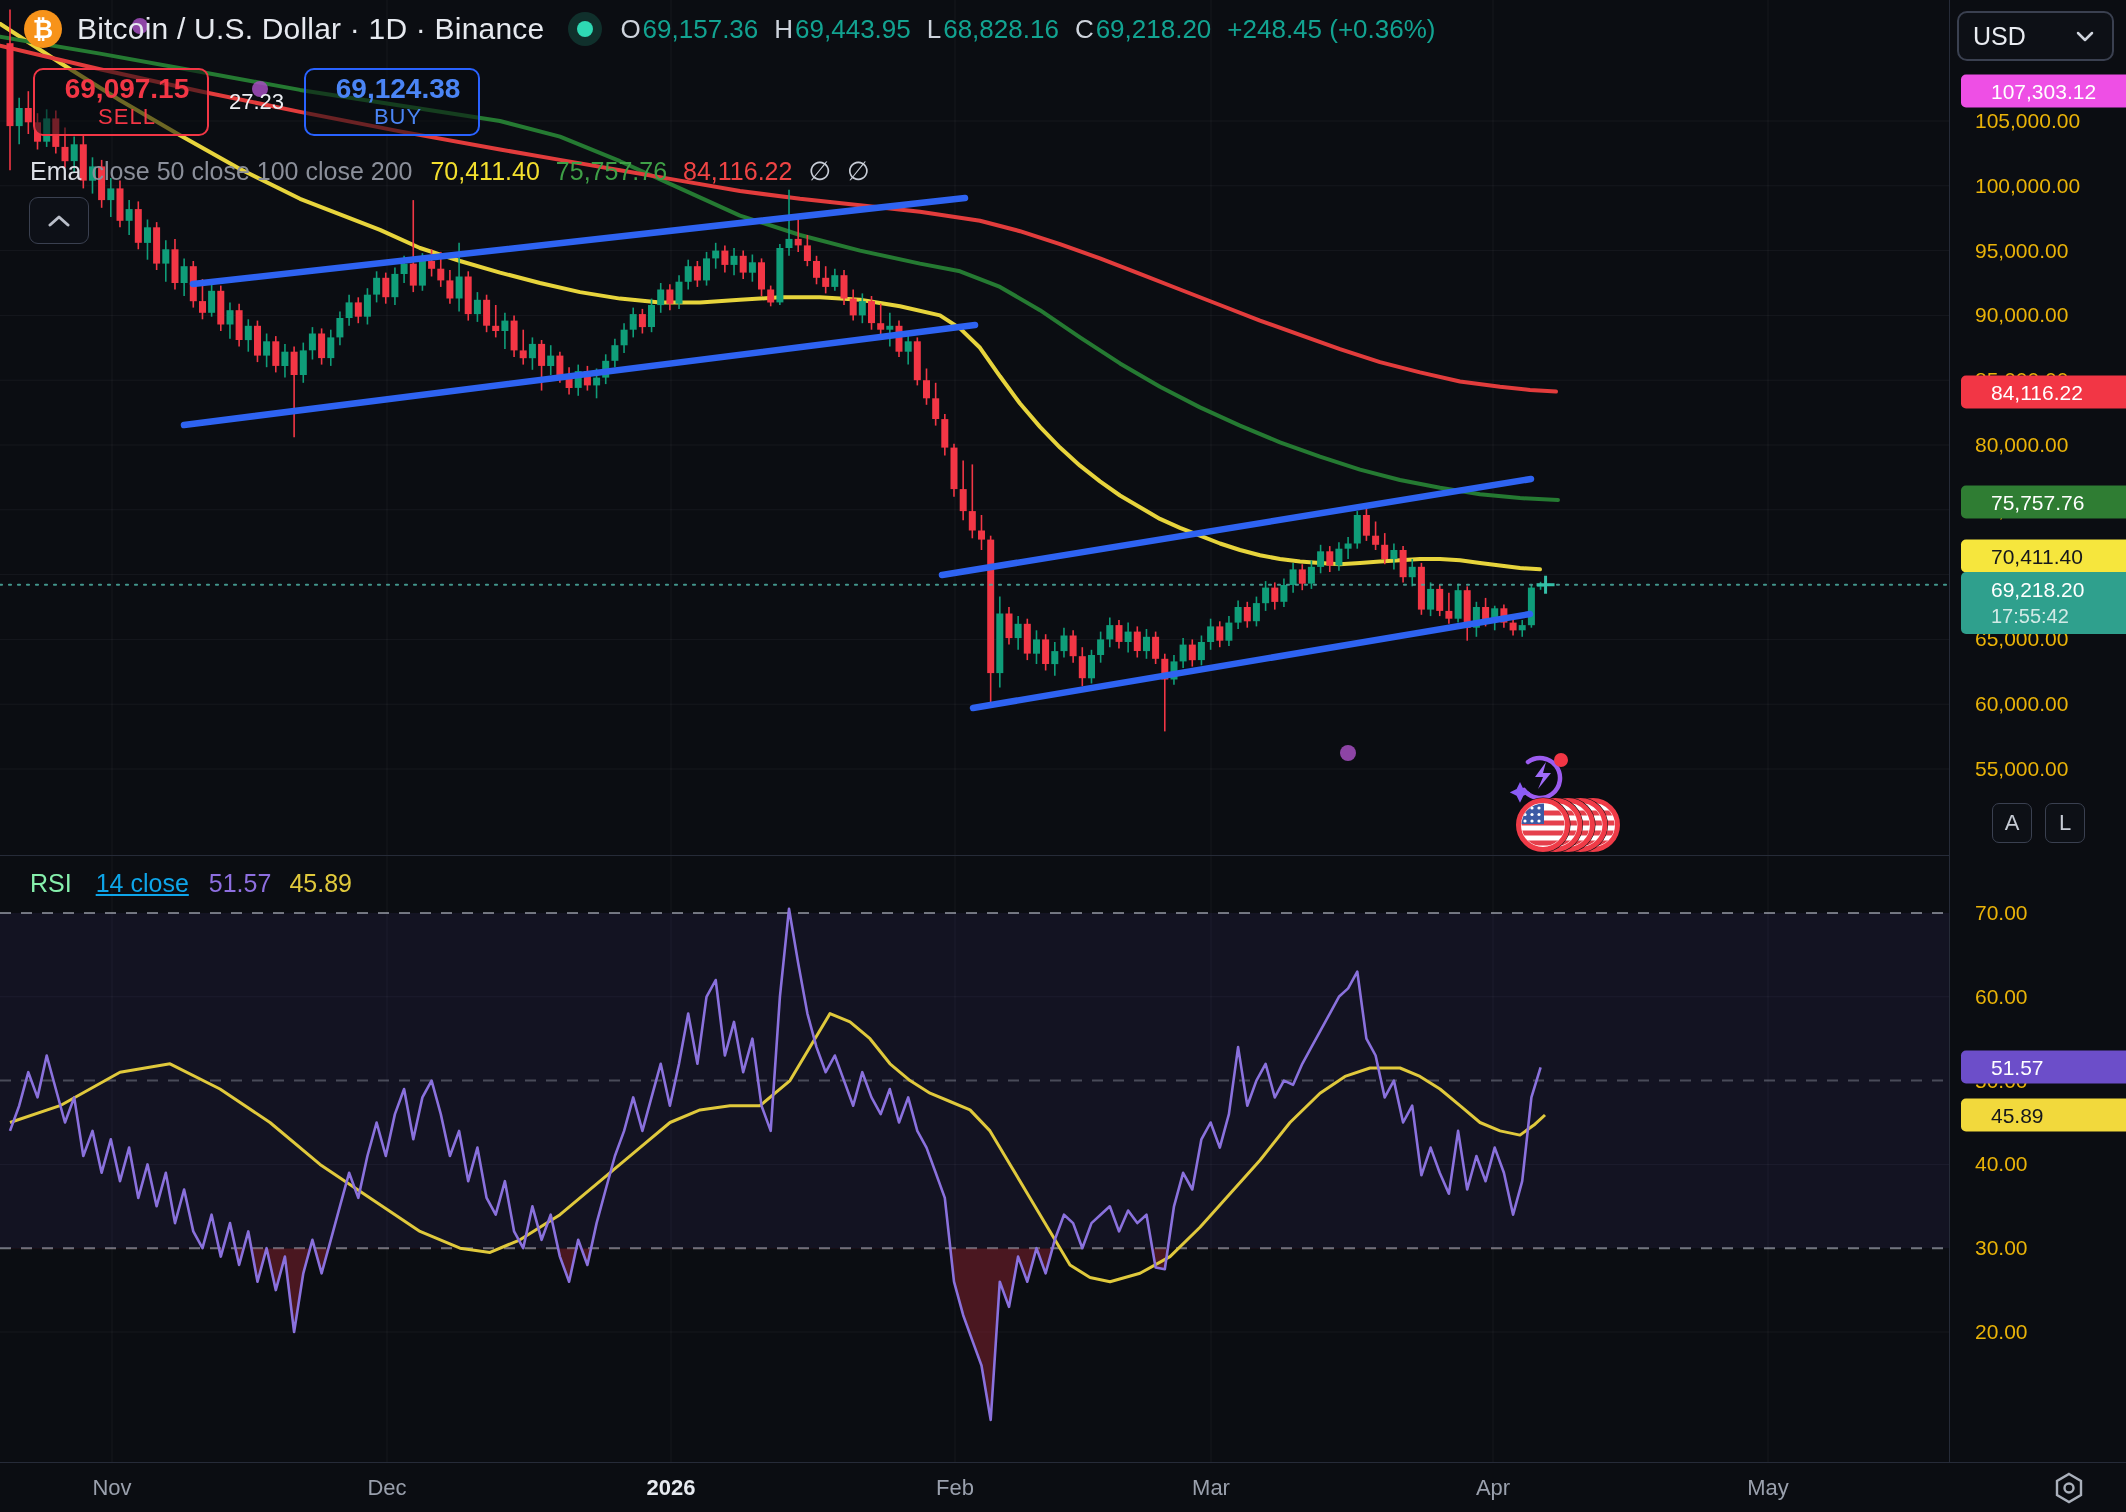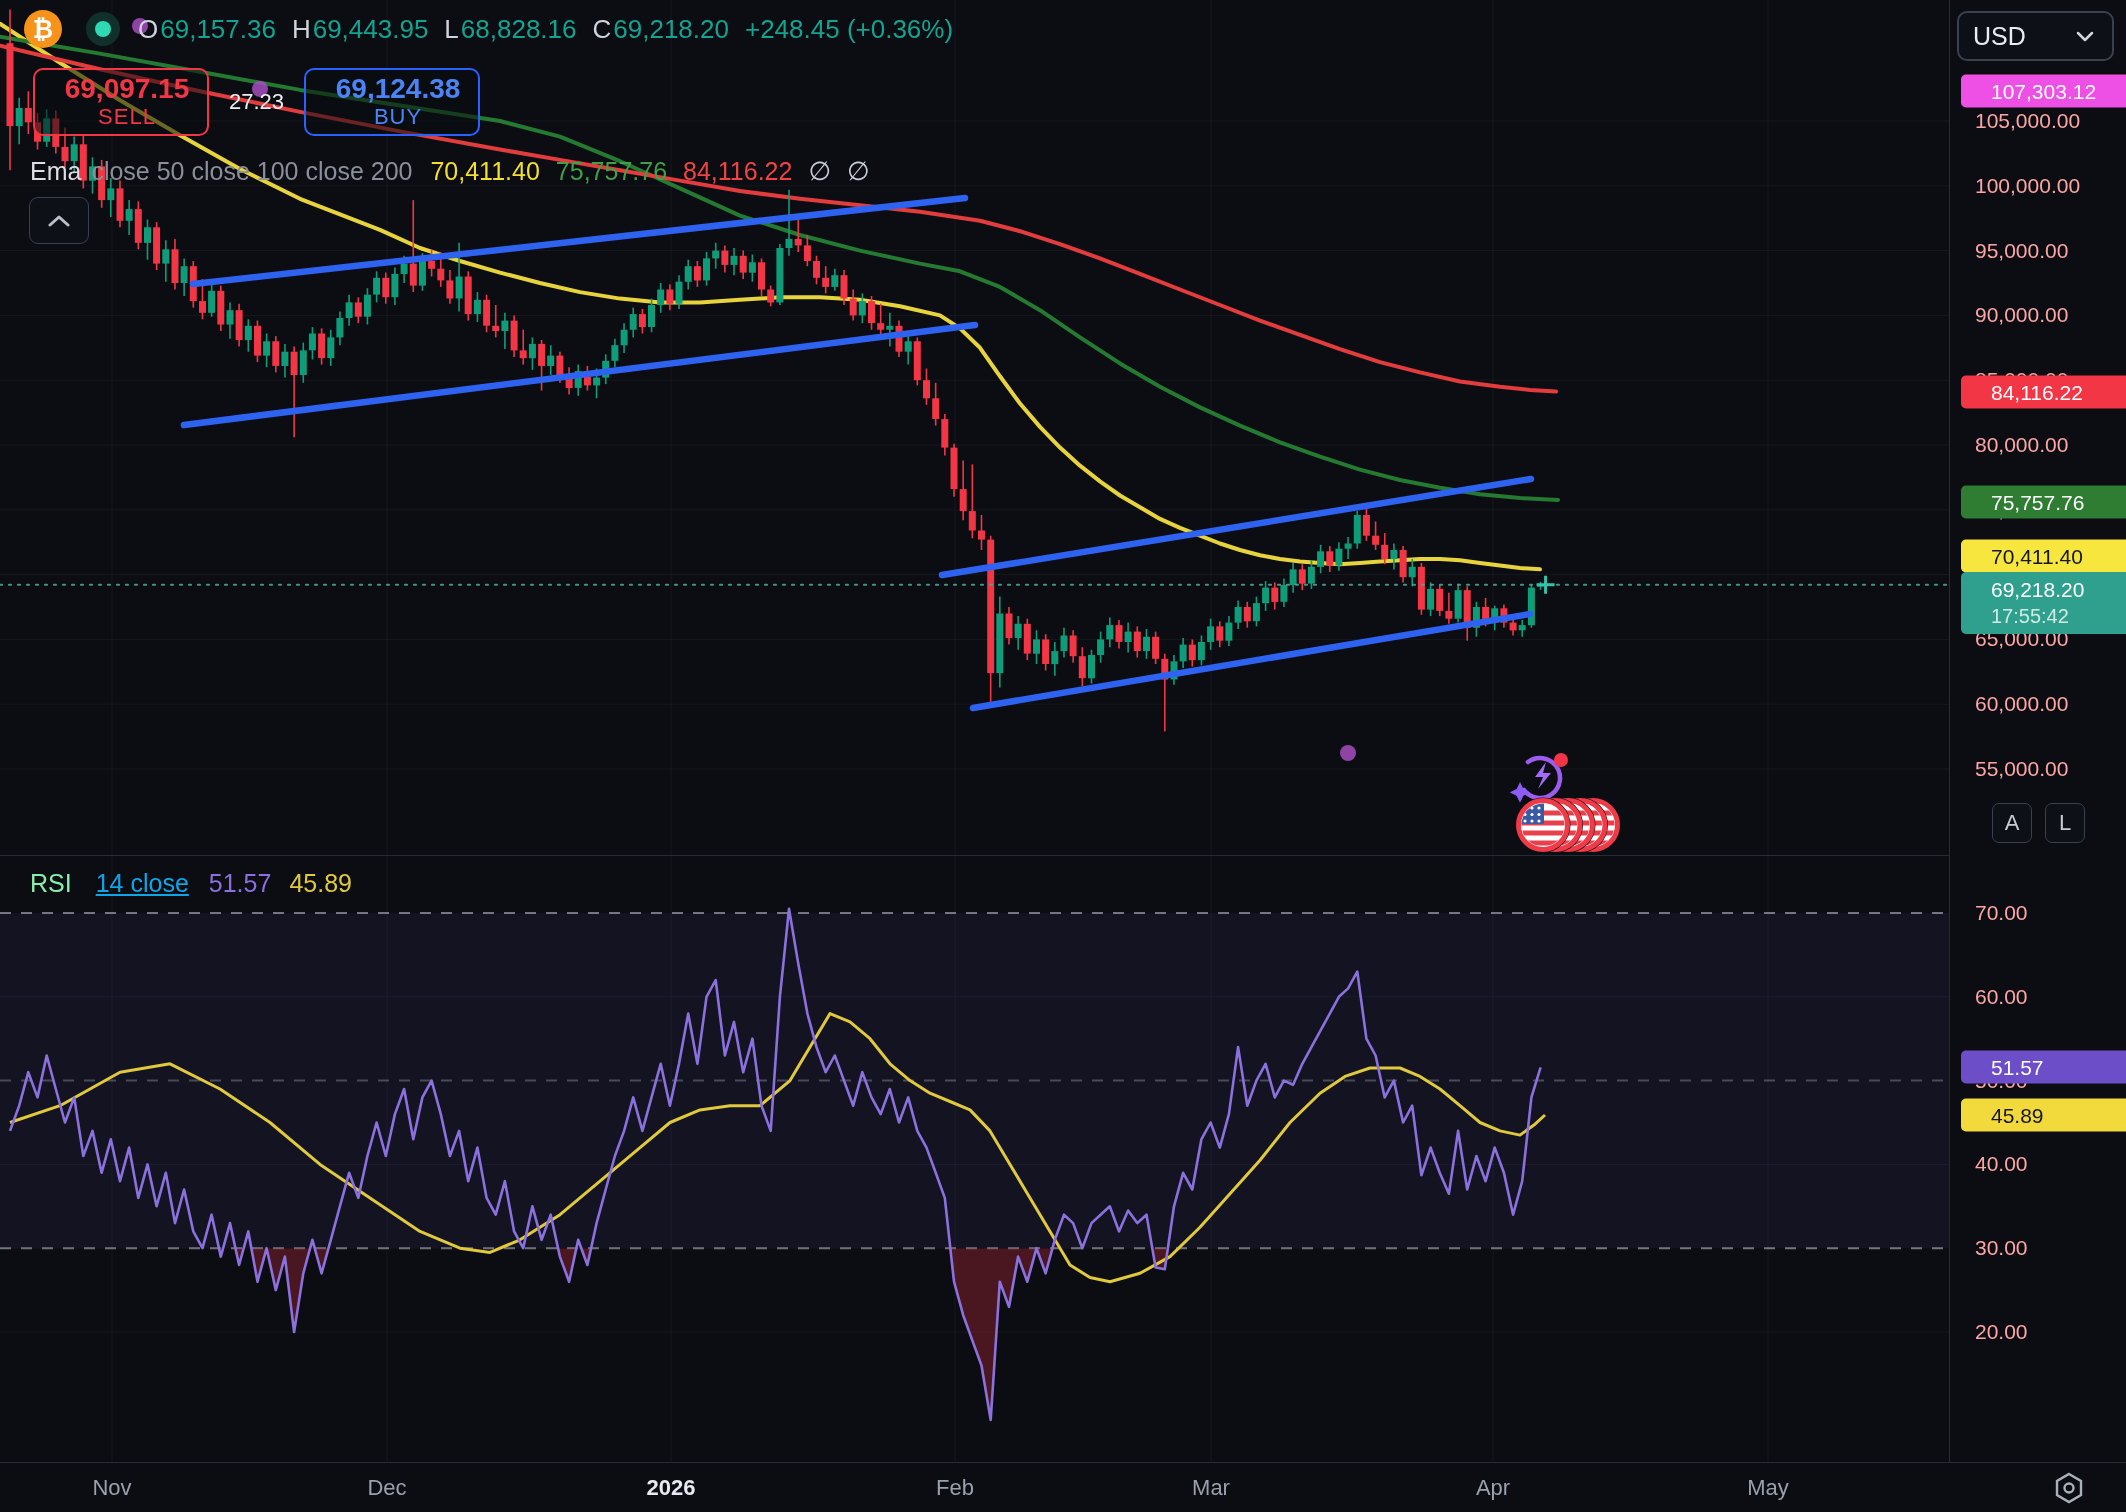--- a/index.html
+++ b/index.html
@@ -44,21 +44,21 @@
   .rsi-row .v2{color:#e0c93c;margin-left:18px;}
 
   .watermark{position:absolute;left:28px;top:1384px;display:flex;align-items:center;z-index:5;}
   .watermark .txt{margin-left:14px;font-size:35px;font-weight:700;color:#f0f2f6;letter-spacing:.3px;}
 
   .ai-icon{position:absolute;left:1510px;top:750px;z-index:5;cursor:pointer;}
   .flag-stack{position:absolute;left:1514px;top:796px;z-index:5;cursor:pointer;}
 
   
   .price-axis{position:absolute;left:1949px;top:0;width:177px;height:1462px;border-left:1px solid #262b38;background:#0b0d12;z-index:4;}
-  .axlabel{position:absolute;left:25px;transform:translateY(-50%);font-size:21px;color:#fca5a5;white-space:nowrap;}
+  .axlabel{position:absolute;left:25px;transform:translateY(-50%);font-size:21px;color:#eab308;white-space:nowrap;}
   .axbadge{position:absolute;left:11px;width:192px;height:33px;border-radius:5px;display:flex;align-items:center;padding-left:30px;box-sizing:border-box;font-size:21px;transform:translateY(-50%);z-index:2;white-space:nowrap;}
   .axbadge.dbl{height:62px;flex-direction:column;align-items:flex-start;justify-content:center;line-height:27px;}
   .axbadge .sub{font-size:20px;opacity:.78;}
   .al-group{position:absolute;left:42px;top:803px;display:flex;gap:13px;z-index:3;}
   .al-btn{width:38px;height:38px;border:1px solid #3a4050;border-radius:7px;color:#c6cbd4;font-size:22px;display:flex;align-items:center;justify-content:center;background:rgba(15,18,25,.6);cursor:pointer;}
 
   .usd-select{position:absolute;left:1957px;top:11px;width:157px;height:50px;border:2px solid #3a4050;border-radius:10px;background:#0d1016;display:flex;align-items:center;justify-content:space-between;padding:0 18px 0 14px;box-sizing:border-box;color:#e9ecf1;font-size:25px;z-index:7;cursor:pointer;gap:39px;}
 
   
   .time-axis{position:absolute;left:0;top:1462px;width:2126px;height:50px;border-top:1px solid #262b38;background:#0b0d12;z-index:4;}
@@ -466,20 +466,21 @@
       <g>
         <path d="M10,1248.2 L10.0,1130.9 L19.2,1105.7 L28.3,1072.2 L37.5,1097.4 L46.7,1055.5 L55.8,1089.0 L65.0,1122.5 L74.2,1097.4 L83.3,1156.0 L92.5,1130.9 L101.6,1172.8 L110.8,1139.3 L120.0,1181.2 L129.1,1147.6 L138.3,1197.9 L147.5,1164.4 L156.6,1206.3 L165.8,1172.8 L175.0,1223.1 L184.1,1189.5 L193.3,1231.4 L202.5,1248.2 L211.6,1214.7 L220.8,1256.6 L230.0,1223.1 L239.1,1265.0 L248.3,1231.4 L257.5,1281.7 L266.6,1248.2 L275.8,1290.1 L284.9,1256.6 L294.1,1332.0 L303.3,1273.3 L312.4,1239.8 L321.6,1273.3 L330.8,1239.8 L339.9,1206.3 L349.1,1172.8 L358.3,1197.9 L367.4,1156.0 L376.6,1122.5 L385.8,1156.0 L394.9,1114.1 L404.1,1089.0 L413.3,1139.3 L422.4,1097.4 L431.6,1080.6 L440.8,1114.1 L449.9,1156.0 L459.1,1130.9 L468.2,1181.2 L477.4,1147.6 L486.6,1197.9 L495.7,1214.7 L504.9,1181.2 L514.1,1231.4 L523.2,1248.2 L532.4,1206.3 L541.6,1239.8 L550.7,1214.7 L559.9,1256.6 L569.1,1281.7 L578.2,1239.8 L587.4,1265.0 L596.6,1223.1 L605.7,1189.5 L614.9,1156.0 L624.1,1130.9 L633.2,1097.4 L642.4,1130.9 L651.5,1097.4 L660.7,1063.8 L669.9,1105.7 L679.0,1063.8 L688.2,1013.6 L697.4,1063.8 L706.5,996.8 L715.7,980.0 L724.9,1055.5 L734.0,1021.9 L743.2,1072.2 L752.4,1038.7 L761.5,1105.7 L770.7,1130.9 L779.9,996.8 L789.0,908.8 L798.2,963.3 L807.4,1013.6 L816.5,1047.1 L825.7,1072.2 L834.8,1055.5 L844.0,1080.6 L853.2,1105.7 L862.3,1072.2 L871.5,1097.4 L880.7,1114.1 L889.8,1089.0 L899.0,1122.5 L908.2,1097.4 L917.3,1130.9 L926.5,1147.6 L935.7,1172.8 L944.8,1197.9 L954.0,1281.7 L963.2,1315.2 L972.3,1340.4 L981.5,1365.5 L990.7,1420.0 L999.8,1281.7 L1009.0,1306.9 L1018.1,1256.6 L1027.3,1281.7 L1036.5,1248.2 L1045.6,1273.3 L1054.8,1239.8 L1064.0,1214.7 L1073.1,1223.1 L1082.3,1248.2 L1091.5,1223.1 L1100.6,1214.7 L1109.8,1206.3 L1119.0,1231.4 L1128.1,1210.5 L1137.3,1223.1 L1146.5,1214.7 L1155.6,1267.5 L1164.8,1269.2 L1174.0,1206.3 L1183.1,1172.8 L1192.3,1189.5 L1201.4,1139.3 L1210.6,1122.5 L1219.8,1147.6 L1228.9,1114.1 L1238.1,1047.1 L1247.3,1105.7 L1256.4,1080.6 L1265.6,1063.8 L1274.8,1097.4 L1283.9,1080.6 L1293.1,1084.8 L1302.3,1063.8 L1311.4,1047.1 L1320.6,1030.3 L1329.8,1013.6 L1338.9,996.8 L1348.1,988.4 L1357.3,971.7 L1366.4,1038.7 L1375.6,1055.5 L1384.7,1097.4 L1393.9,1080.6 L1403.1,1122.5 L1412.2,1105.7 L1421.4,1175.3 L1430.6,1147.6 L1439.7,1172.8 L1448.9,1193.7 L1458.1,1130.9 L1467.2,1189.5 L1476.4,1156.0 L1485.6,1181.2 L1494.7,1147.6 L1503.9,1172.8 L1513.1,1214.7 L1522.2,1181.2 L1531.4,1097.4 L1540.6,1067.4 L1540.5549999999998,1248.2 Z" fill="rgba(150,35,52,0.45)" clip-path="url(#below30)"></path>
         <polyline points="10,1122.5 60,1105.7 120,1072.2 170,1063.8 220,1089.0 270,1122.5 320,1164.4 370,1197.9 420,1231.4 460,1248.2 490,1252.4 520,1239.8 560,1214.7 600,1181.2 640,1147.6 670,1122.5 700,1109.9 730,1105.7 760,1105.7 790,1080.6 810,1047.1 830,1013.6 850,1021.9 870,1038.7 890,1063.8 910,1080.6 930,1093.2 950,1101.5 970,1109.9 990,1130.9 1010,1164.4 1030,1197.9 1050,1231.4 1070,1265.0 1090,1277.5 1110,1281.7 1140,1273.3 1170,1256.6 1200,1227.3 1230,1193.7 1260,1160.2 1290,1122.5 1320,1093.2 1345,1076.4 1370,1068.0 1400,1068.0 1420,1076.4 1440,1089.0 1460,1105.7 1480,1122.5 1500,1130.9 1520,1135.1 1535,1124.2 1545,1115.0" fill="none" stroke="#e0c93c" stroke-width="3" stroke-linejoin="round"></polyline>
         <polyline points="10.0,1130.9 19.2,1105.7 28.3,1072.2 37.5,1097.4 46.7,1055.5 55.8,1089.0 65.0,1122.5 74.2,1097.4 83.3,1156.0 92.5,1130.9 101.6,1172.8 110.8,1139.3 120.0,1181.2 129.1,1147.6 138.3,1197.9 147.5,1164.4 156.6,1206.3 165.8,1172.8 175.0,1223.1 184.1,1189.5 193.3,1231.4 202.5,1248.2 211.6,1214.7 220.8,1256.6 230.0,1223.1 239.1,1265.0 248.3,1231.4 257.5,1281.7 266.6,1248.2 275.8,1290.1 284.9,1256.6 294.1,1332.0 303.3,1273.3 312.4,1239.8 321.6,1273.3 330.8,1239.8 339.9,1206.3 349.1,1172.8 358.3,1197.9 367.4,1156.0 376.6,1122.5 385.8,1156.0 394.9,1114.1 404.1,1089.0 413.3,1139.3 422.4,1097.4 431.6,1080.6 440.8,1114.1 449.9,1156.0 459.1,1130.9 468.2,1181.2 477.4,1147.6 486.6,1197.9 495.7,1214.7 504.9,1181.2 514.1,1231.4 523.2,1248.2 532.4,1206.3 541.6,1239.8 550.7,1214.7 559.9,1256.6 569.1,1281.7 578.2,1239.8 587.4,1265.0 596.6,1223.1 605.7,1189.5 614.9,1156.0 624.1,1130.9 633.2,1097.4 642.4,1130.9 651.5,1097.4 660.7,1063.8 669.9,1105.7 679.0,1063.8 688.2,1013.6 697.4,1063.8 706.5,996.8 715.7,980.0 724.9,1055.5 734.0,1021.9 743.2,1072.2 752.4,1038.7 761.5,1105.7 770.7,1130.9 779.9,996.8 789.0,908.8 798.2,963.3 807.4,1013.6 816.5,1047.1 825.7,1072.2 834.8,1055.5 844.0,1080.6 853.2,1105.7 862.3,1072.2 871.5,1097.4 880.7,1114.1 889.8,1089.0 899.0,1122.5 908.2,1097.4 917.3,1130.9 926.5,1147.6 935.7,1172.8 944.8,1197.9 954.0,1281.7 963.2,1315.2 972.3,1340.4 981.5,1365.5 990.7,1420.0 999.8,1281.7 1009.0,1306.9 1018.1,1256.6 1027.3,1281.7 1036.5,1248.2 1045.6,1273.3 1054.8,1239.8 1064.0,1214.7 1073.1,1223.1 1082.3,1248.2 1091.5,1223.1 1100.6,1214.7 1109.8,1206.3 1119.0,1231.4 1128.1,1210.5 1137.3,1223.1 1146.5,1214.7 1155.6,1267.5 1164.8,1269.2 1174.0,1206.3 1183.1,1172.8 1192.3,1189.5 1201.4,1139.3 1210.6,1122.5 1219.8,1147.6 1228.9,1114.1 1238.1,1047.1 1247.3,1105.7 1256.4,1080.6 1265.6,1063.8 1274.8,1097.4 1283.9,1080.6 1293.1,1084.8 1302.3,1063.8 1311.4,1047.1 1320.6,1030.3 1329.8,1013.6 1338.9,996.8 1348.1,988.4 1357.3,971.7 1366.4,1038.7 1375.6,1055.5 1384.7,1097.4 1393.9,1080.6 1403.1,1122.5 1412.2,1105.7 1421.4,1175.3 1430.6,1147.6 1439.7,1172.8 1448.9,1193.7 1458.1,1130.9 1467.2,1189.5 1476.4,1156.0 1485.6,1181.2 1494.7,1147.6 1503.9,1172.8 1513.1,1214.7 1522.2,1181.2 1531.4,1097.4 1540.6,1067.4" fill="none" stroke="#8a71dd" stroke-width="2.6" stroke-linejoin="round"></polyline>
       </g>
     </svg>
   <div class="pane-sep"></div>
 
   <div class="symbol-row">
     <span class="btc-icon">₿</span>
+    <span class="symbol-title">Bitcoin / U.S. Dollar · 1D · Binance</span>
     <span class="status-dot">
         <i></i>
       </span>
     <span class="ohlc">
       <span class="lbl" style="margin-left:0">O</span>
         <span class="val">69,157.36</span>
       <span class="lbl">H</span>
         <span class="val">69,443.95</span>
       <span class="lbl">L</span>
         <span class="val">68,828.16</span>

